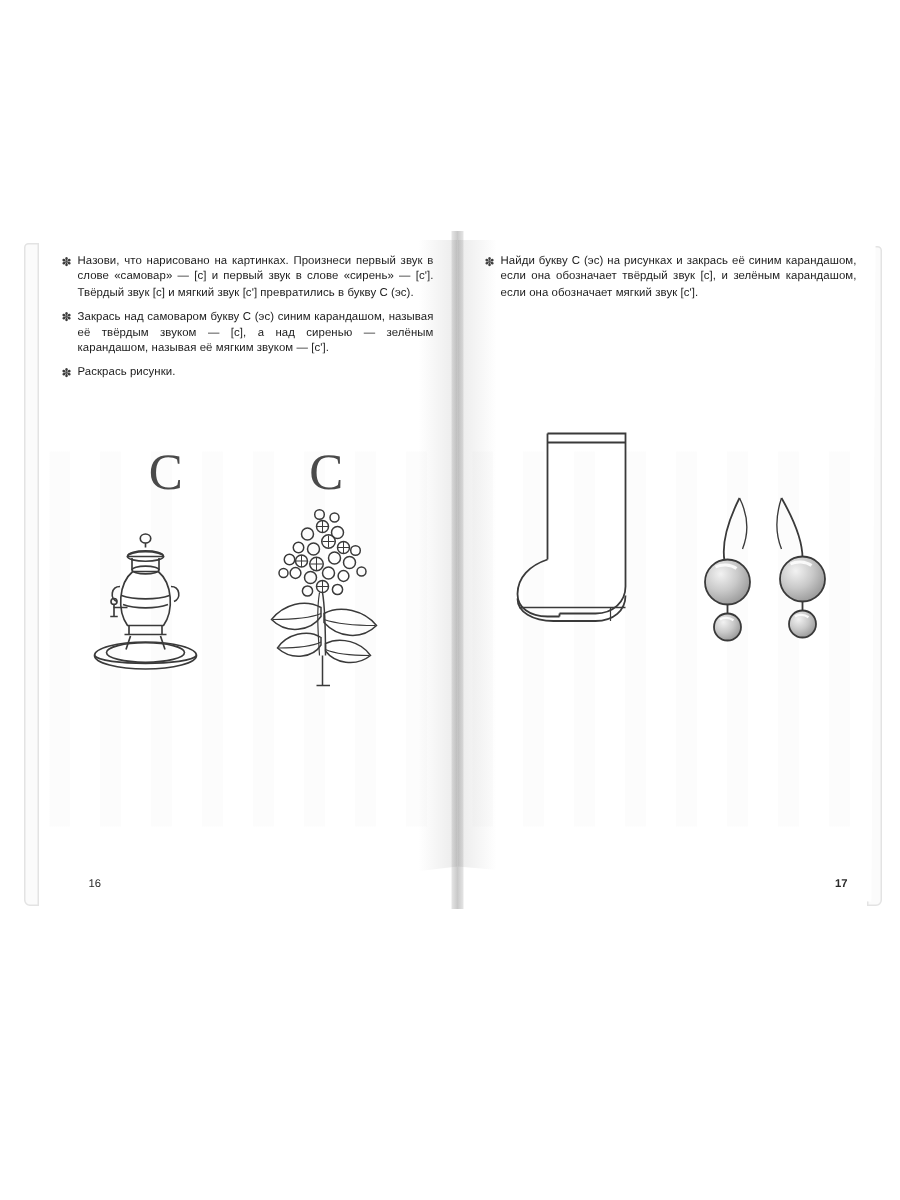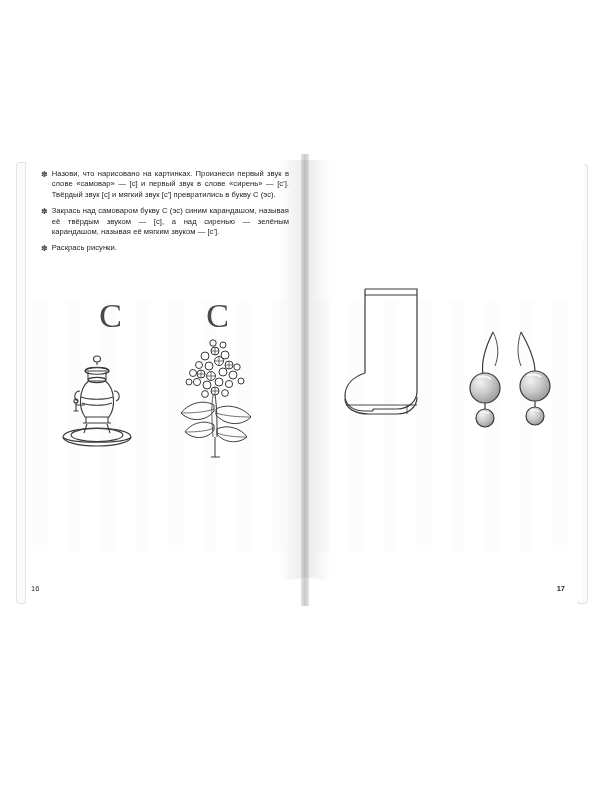--- a/index.html
+++ b/index.html
@@ -113,21 +113,21 @@
     letter-spacing: 0.05px;
   }
 
   
   .page-num {
     position: absolute;
     bottom: 26px;
     font-size: 7.5px;
     color: #2a2a2a;
   }
-  #pnum-left  { left: 8px; }
+  #pnum-left  { left: 36px; }
   #pnum-right { right: 22px; font-weight: bold; }
 
   
   .letter-row {
     position: absolute;
     top: 148px;
     left: 0; right: 0;
     display: flex;
     justify-content: space-around;
     padding: 0 34px;
@@ -291,20 +291,24 @@
       <div class="page-num" id="pnum-left">16</div>
     </div>
   </div>
 
   <div class="page" id="page-right">
     <div class="page-inner">
 
       <div class="watermark"></div>
 
 
+      <div class="task">
+        <span class="bullet">✽</span>
+        <span class="task-text">Найди букву С (эс) на рисунках и закрась её синим карандашом, если она обозначает твёрдый звук [с], и зелёным карандашом, если она обозначает мягкий звук [с'].</span>
+      </div>
 
       <div class="art" id="art-boot">
         <svg width="110" height="175" viewBox="0 0 110 175" fill="none" stroke="#3a3a3a" stroke-width="1.2">
 
           <path d="M30 8 L82 8 L82 110 C82 120 74 128 62 128 L38 128"></path>
           <path d="M30 8 L30 92"></path>
 
           <path d="M30 14 L82 14"></path>
 
           <path d="M30 92 C18 96 10 104 10 115 C10 124 18 130 30 130 L38 130"></path>

